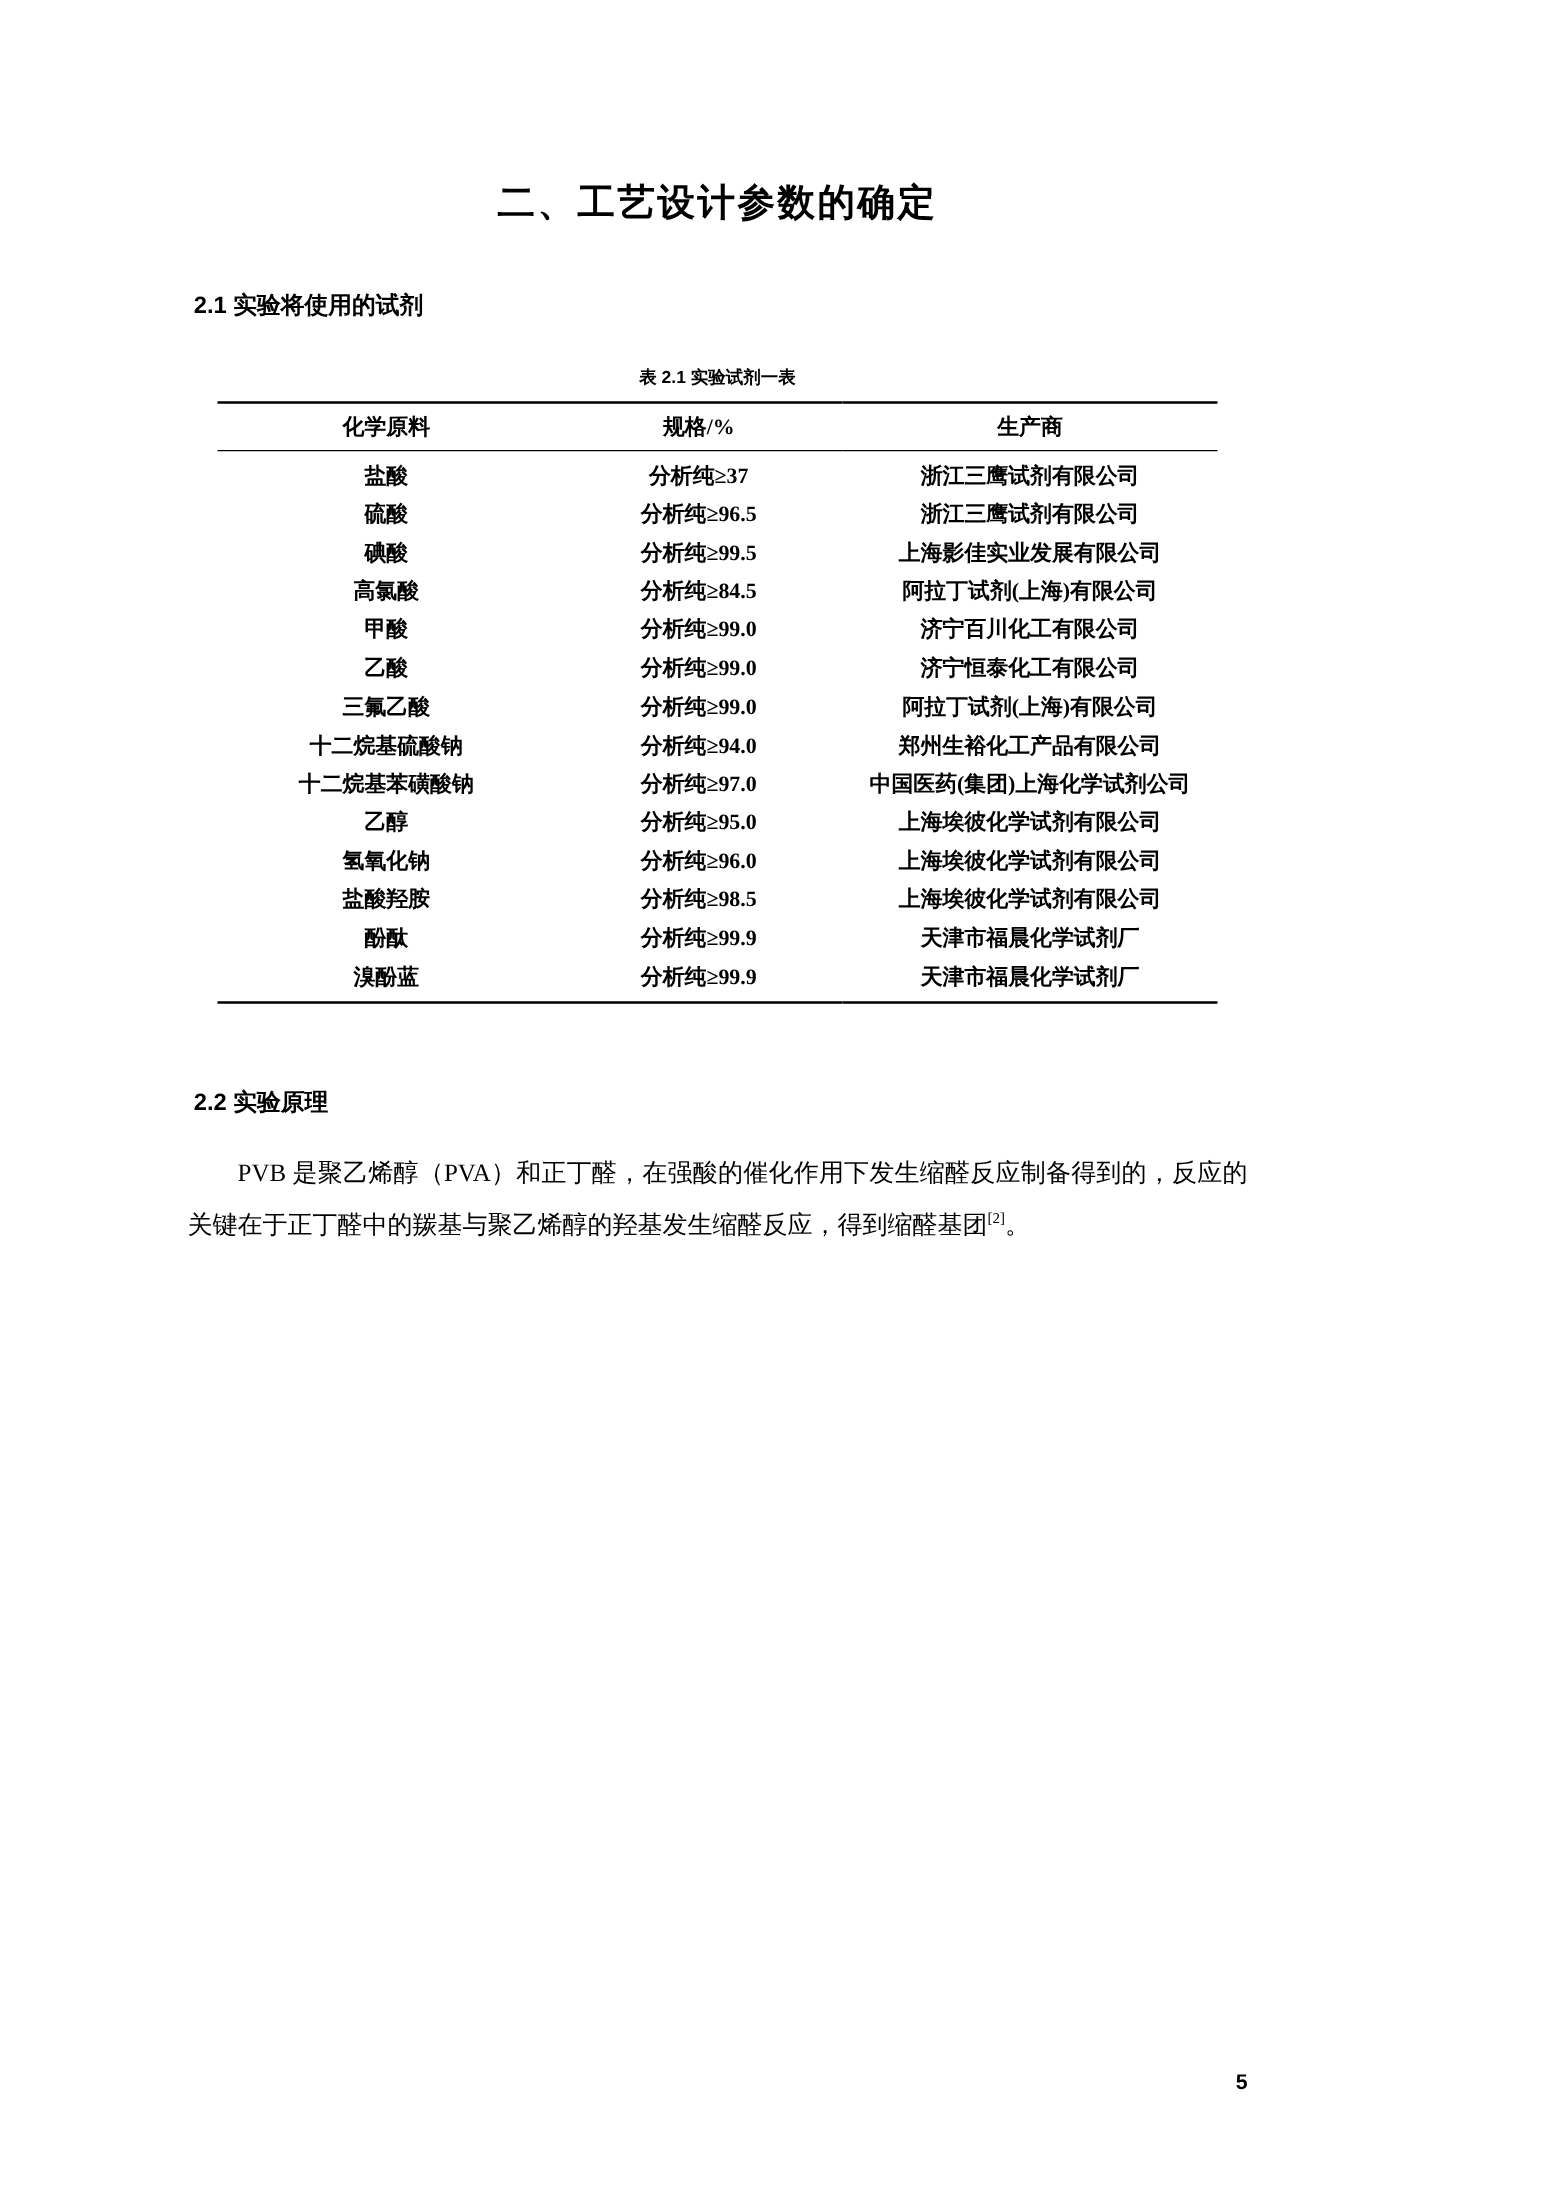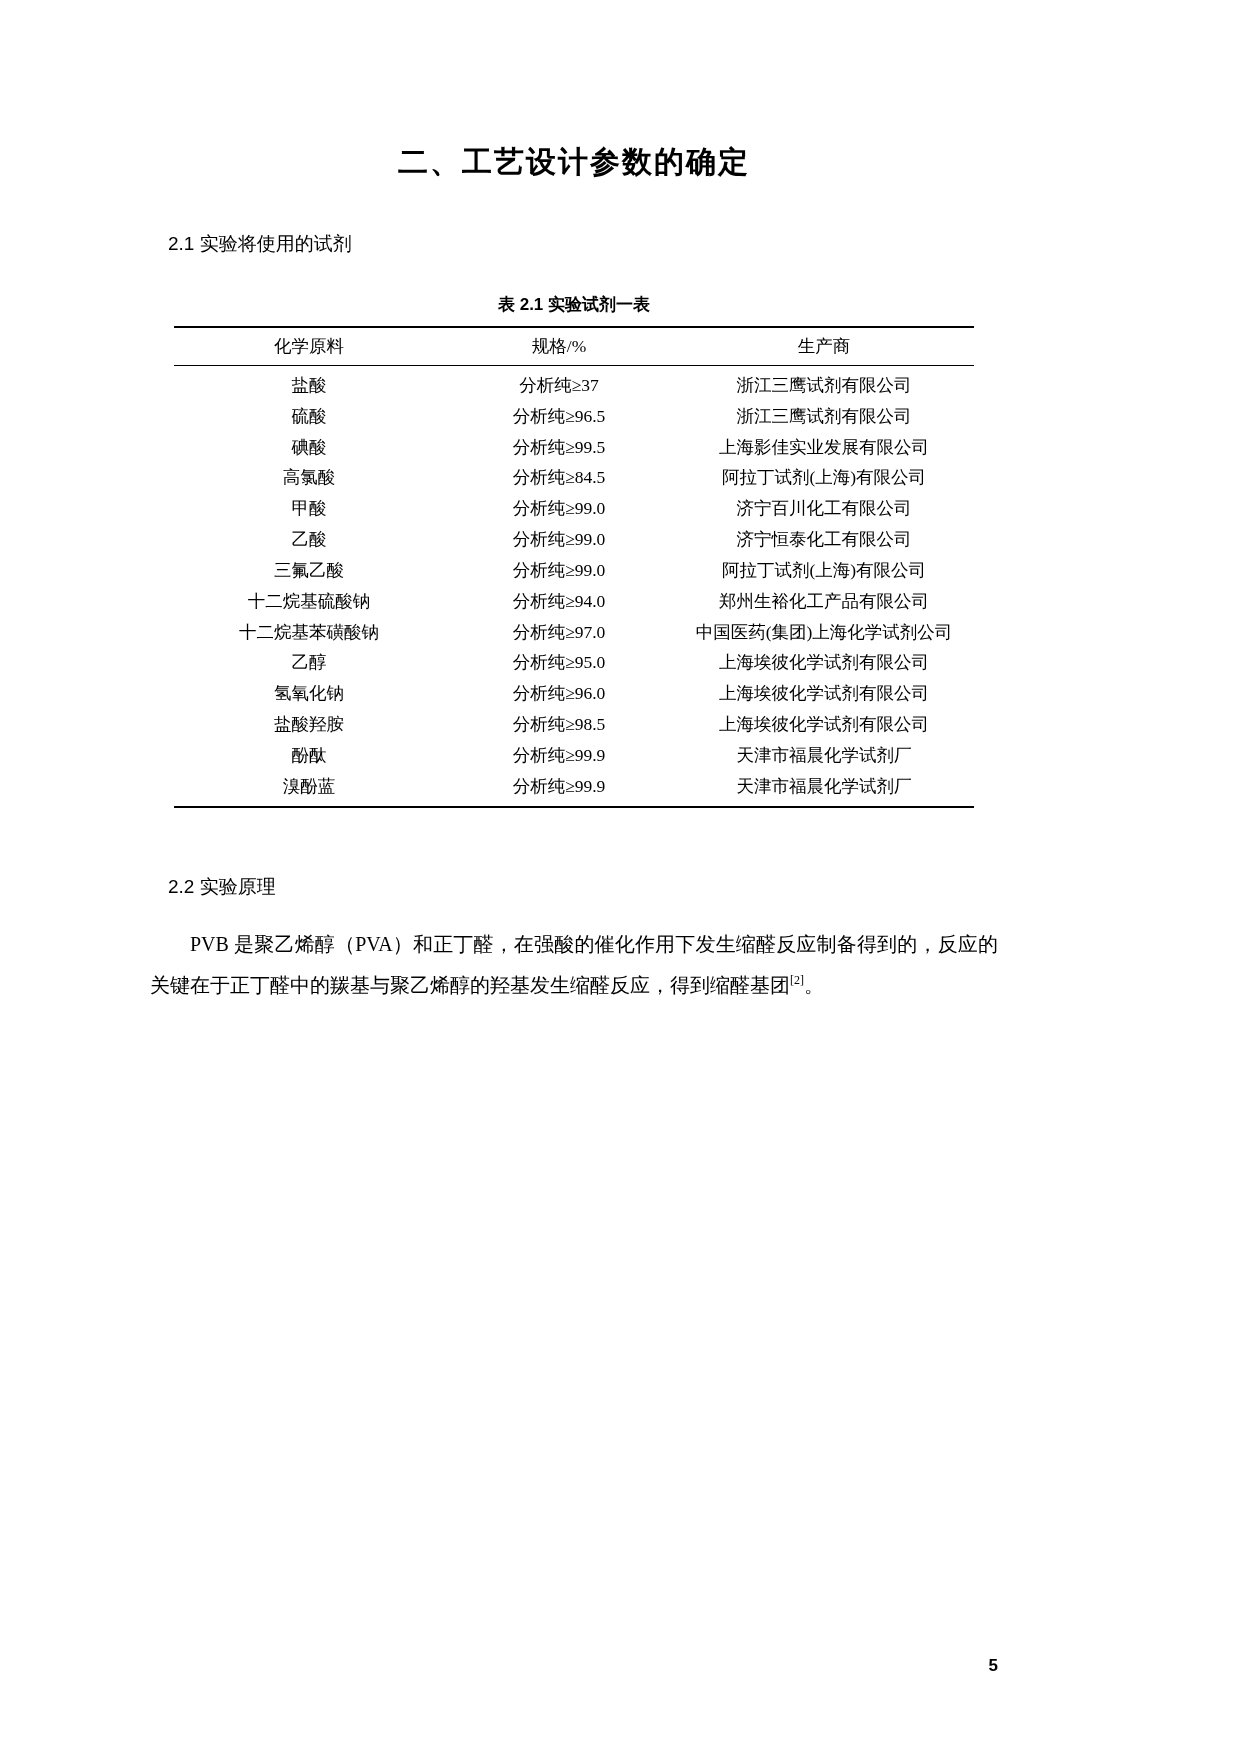--- a/index.html
+++ b/index.html
@@ -26,42 +26,42 @@
   .doc-title {
     text-align: center;
     font-family: "Liberation Sans", sans-serif;
     font-weight: bold;
     font-size: 30px;
     letter-spacing: 2px;
     margin: 12px 0 0 0;
   }
   .section-heading {
     font-family: "Liberation Sans", sans-serif;
-    font-weight: normal;
+    font-weight: bold;
     font-size: 19px;
-    margin: 48px 0 0 18px;
+    margin: 48px 0 0 5px;
   }
   .table-caption {
     text-align: center;
     font-family: "Liberation Sans", sans-serif;
     font-weight: bold;
-    font-size: 17px;
+    font-size: 14px;
     margin: 36px 0 10px 0;
   }
   table.reagents {
     width: 800px;
     margin: 0 auto;
     border-collapse: collapse;
     font-size: 17.5px;
   }
   table.reagents th, table.reagents td {
     text-align: center;
     padding: 3px 4px;
     line-height: 1.42;
-    font-weight: normal;
+    font-weight: bold;
   }
   table.reagents thead th {
     border-top: 2px solid #000;
     border-bottom: 1px solid #000;
     padding-top: 6px;
     padding-bottom: 6px;
   }
   table.reagents tbody tr:first-child td {
     padding-top: 7px;
   }

